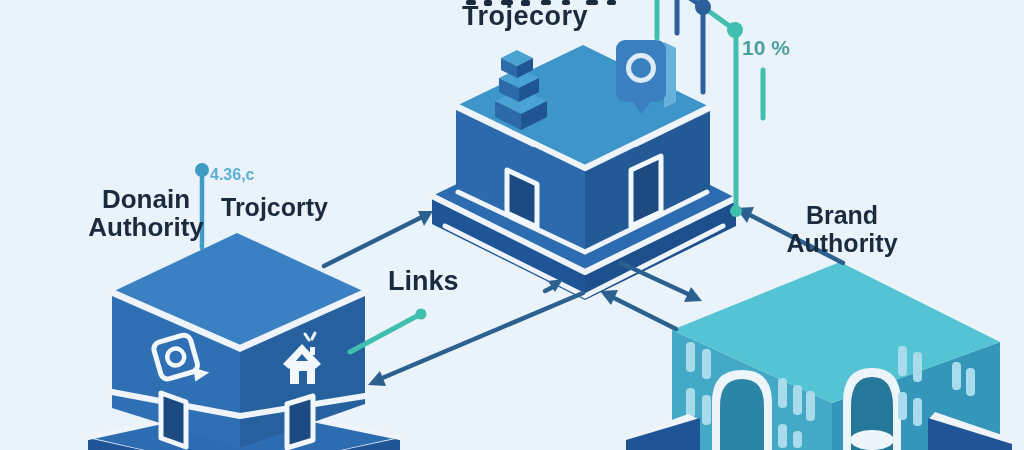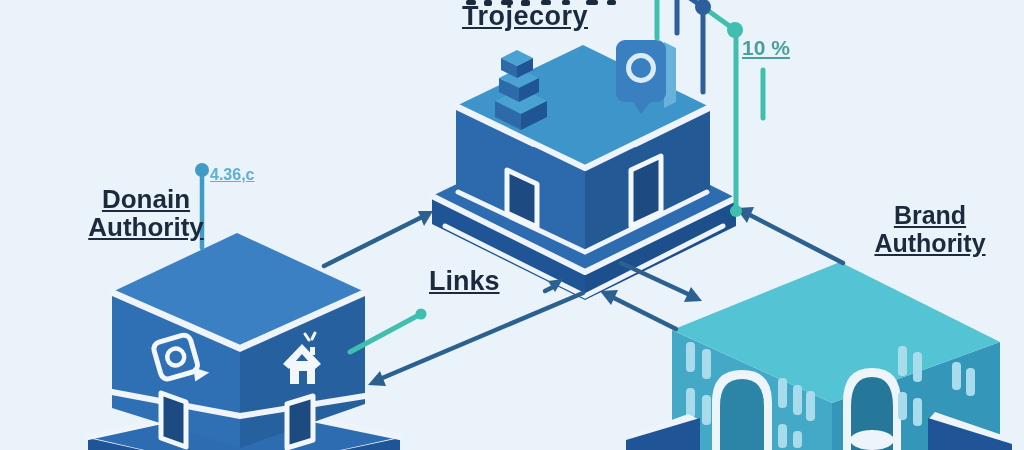--- a/index.html
+++ b/index.html
@@ -1,29 +1,29 @@
 <!DOCTYPE html>
 <html><head>
 <meta charset="utf-8">
 <style>
   html,body{margin:0;padding:0;background:#cfd8e2;}
   #stage{
     position:relative;width:1024px;height:450px;overflow:hidden;
     background:#eaf2fa;font-family:"Liberation Sans",sans-serif;
   }
   #scene{position:absolute;left:0;top:0;}
-  .lbl{position:absolute;font-weight:bold;color:#1c2a3e;line-height:1.05;text-decoration:underline;}
+  .lbl{position:absolute;font-weight:bold;color:#1c2a3e;line-height:1.05;}
   .lbl.center{text-align:center;}
   #top-building-label{left:440px;top:2px;width:170px;font-size:27px;text-align:center;letter-spacing:.5px;}
   #top-metric{left:742px;top:37px;font-size:21px;color:#4aa09c;text-align:right;}
   #left-node-title{left:84px;top:185px;width:124px;font-size:26px;text-align:center;line-height:28px;}
   #left-metric-value{left:210px;top:167px;font-size:16px;color:#5bb0d4;}
   #left-metric-label{left:221px;top:194px;font-size:25px;}
-  #edge-label{left:388px;top:267px;font-size:27px;margin-left:41px;}
-  #right-node-title{left:868px;top:201px;width:124px;font-size:25px;text-align:center;line-height:28px;}
+  #edge-label{left:388px;top:267px;font-size:27px;}
+  #right-node-title{left:780px;top:201px;width:124px;font-size:25px;text-align:center;line-height:28px;}
 
   
   .bg{fill:#eaf2fa;}
   .trim{stroke:#eef4fa;stroke-width:6;fill:none;stroke-linecap:round;stroke-linejoin:round;}
   .trim5{stroke:#eef4fa;stroke-width:5;fill:none;stroke-linecap:round;}
   .lb-top{fill:#3a80c3;} .lb-left{fill:#2f6fb3;} .lb-right{fill:#27609f;}
   .cb-top{fill:#3d95c9;} .cb-left{fill:#2d6aad;} .cb-right{fill:#235a96;}
   .plat-top{fill:#2e6cb1;} .plat-front{fill:#1f5596;} .plat-front2{fill:#1d4f8c;}
   .rb-top{fill:#54c4d4;} .rb-left{fill:#43a9c7;} .rb-right{fill:#3496b8;}
   .slit{fill:#a8dcec;}
@@ -228,20 +228,21 @@
 
 <div class="lbl" id="top-metric">10 %</div>
 
 <div class="lbl center" id="left-node-title">
   <div>Donain</div>
   <div>Authority</div>
 </div>
 
 <div class="lbl" id="left-metric-value">4.36,c</div>
 
+<div class="lbl" id="left-metric-label">Trojcorty</div>
 
 <div class="lbl" id="edge-label">Links</div>
 
 <div class="lbl center" id="right-node-title">
   <div>Brand</div>
   <div>Authority</div>
 </div>
 
 </div>
 

